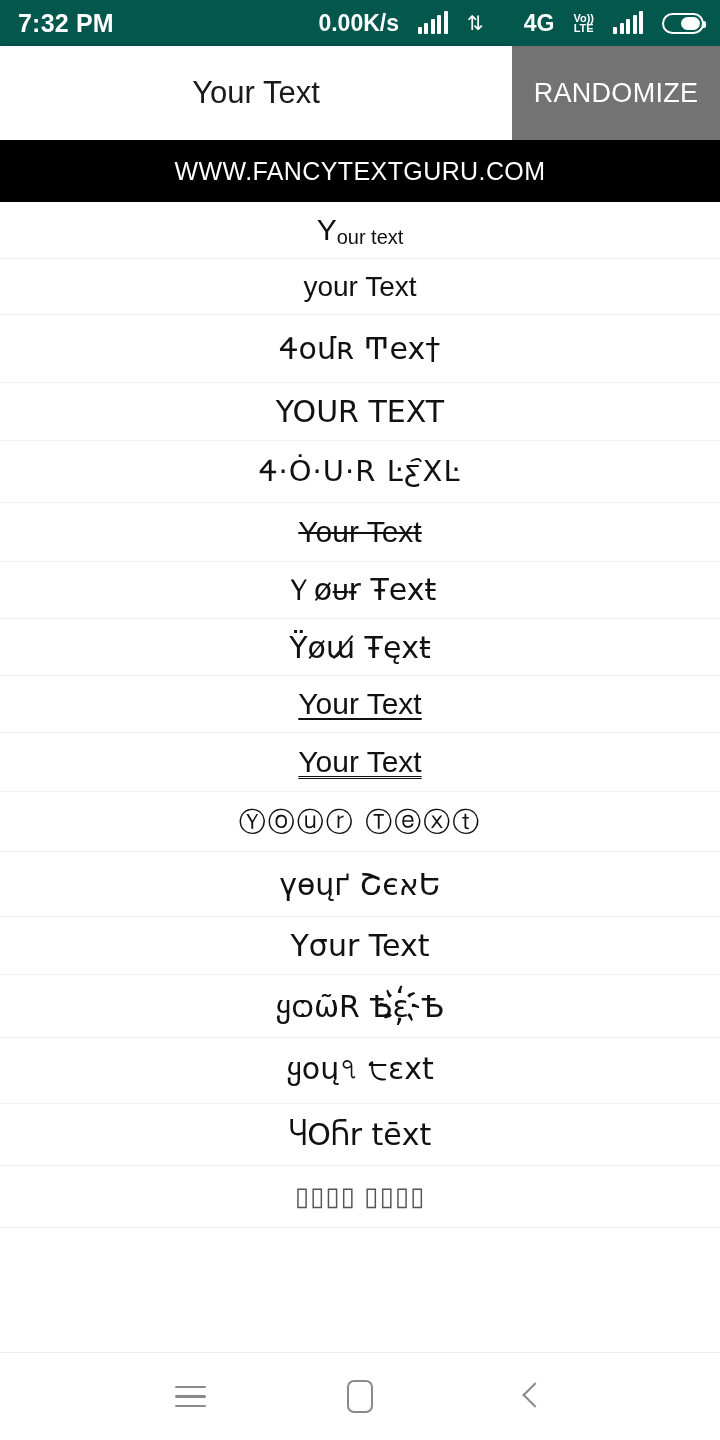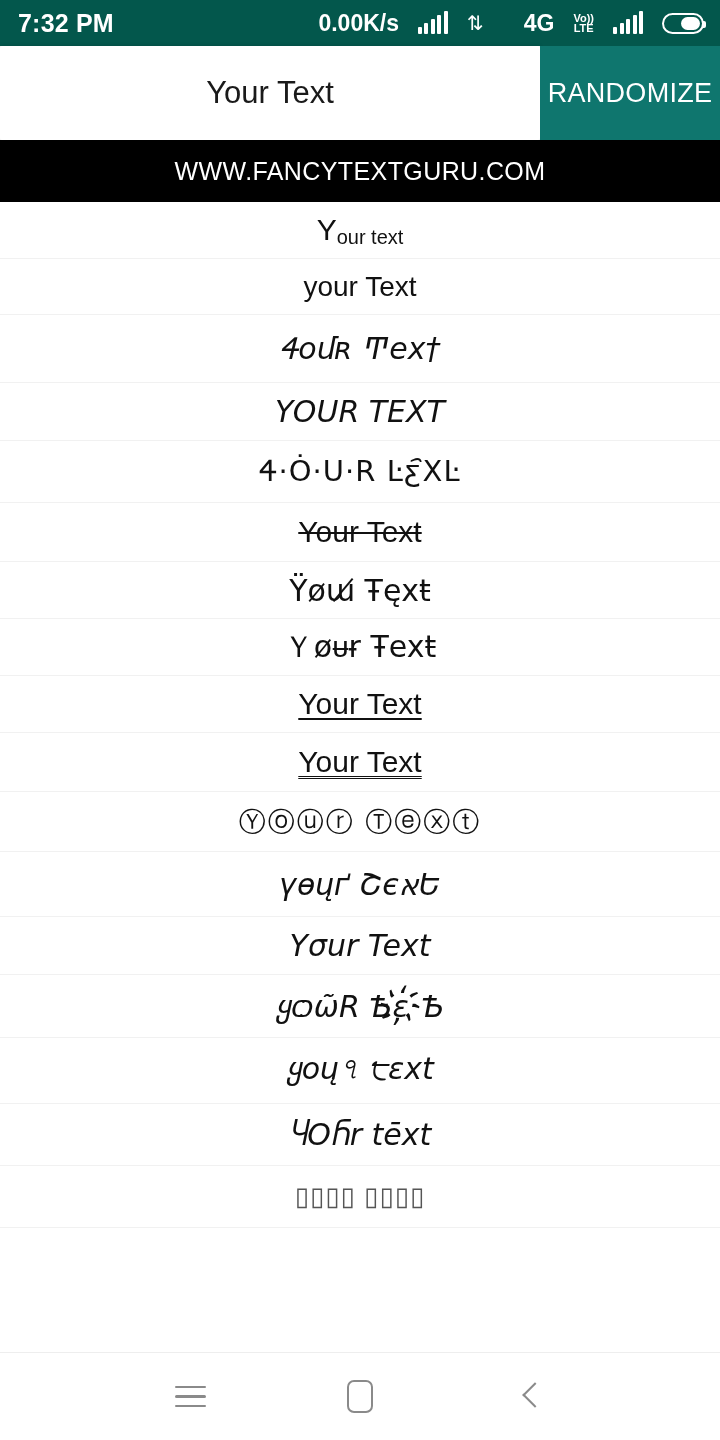--- a/index.html
+++ b/index.html
@@ -91,22 +91,22 @@
     outline:none;
     background:#ffffff;
     font-family:"Liberation Sans","DejaVu Sans",sans-serif;
     font-size:31px;
     color:#1a1a1a;
     text-align:center;
     box-shadow:0 0 4px rgba(0,0,0,0.16);
     border-radius:2px;
   }
   .randomize-btn {
-    width:180px;
-    background:#0f766e;
+    width:208px;
+    background:#737373;
     color:#ffffff;
     border:none;
     outline:none;
     font-family:"Liberation Sans","DejaVu Sans",sans-serif;
     font-size:27px;
     letter-spacing:0.3px;
     cursor:pointer;
     display:flex;
     align-items:center;
     justify-content:center;
@@ -169,21 +169,21 @@
 
   .v-sub .txt { font-size:30px; }
   .v-sub .small {
     font-size:20px;
     vertical-align:baseline;
     position:relative;
     top:4px;
   }
 
   .v-plain .txt { font-size:28px; }
-  .v-uni .txt { font-size:30px; font-family:"DejaVu Sans", sans-serif;font-style:italic; }
+  .v-uni .txt { font-size:30px; font-family:"DejaVu Sans", sans-serif; }
   .v-uni2 .txt { font-size:29px; font-family:"DejaVu Sans", sans-serif; letter-spacing:1px; }
 
   .v-strike .txt {
     font-size:30px;
     text-decoration:line-through;
     text-decoration-thickness:2px;
   }
   .v-strike2 .txt {
     font-size:30px;
     font-family:"DejaVu Sans", sans-serif;
@@ -293,25 +293,25 @@
     </div>
     <div class="result-row v-uni" style="height: 58px;">
       <span class="txt">YOUR TEXT</span>
     </div>
     <div class="result-row v-uni2" style="height: 62px;">
       <span class="txt">Ꮞ·Ȯ·U·R Ŀƹ҄ΧĿ</span>
     </div>
     <div class="result-row v-strike" style="height: 59px;">
       <span class="txt">Your Text</span>
     </div>
+    <div class="result-row v-strike2" style="height: 57px;">
+      <span class="txt">Ｙøᵾɍ Ŧexŧ</span>
+    </div>
     <div class="result-row v-slash" style="height: 57px;">
       <span class="txt">Ÿøɯ̸ Ŧęxŧ</span>
-    </div>
-    <div class="result-row v-strike2" style="height: 57px;">
-      <span class="txt">Ｙøᵾɍ Ŧexŧ</span>
     </div>
     <div class="result-row v-under" style="height: 57px;">
       <span class="txt">Your Text</span>
     </div>
     <div class="result-row v-under2" style="height: 59px;">
       <span class="txt">Your Text</span>
     </div>
     <div class="result-row v-circ" style="height: 60px;">
       <span class="txt">Ⓨⓞⓤⓡ Ⓣⓔⓧⓣ</span>
     </div>

